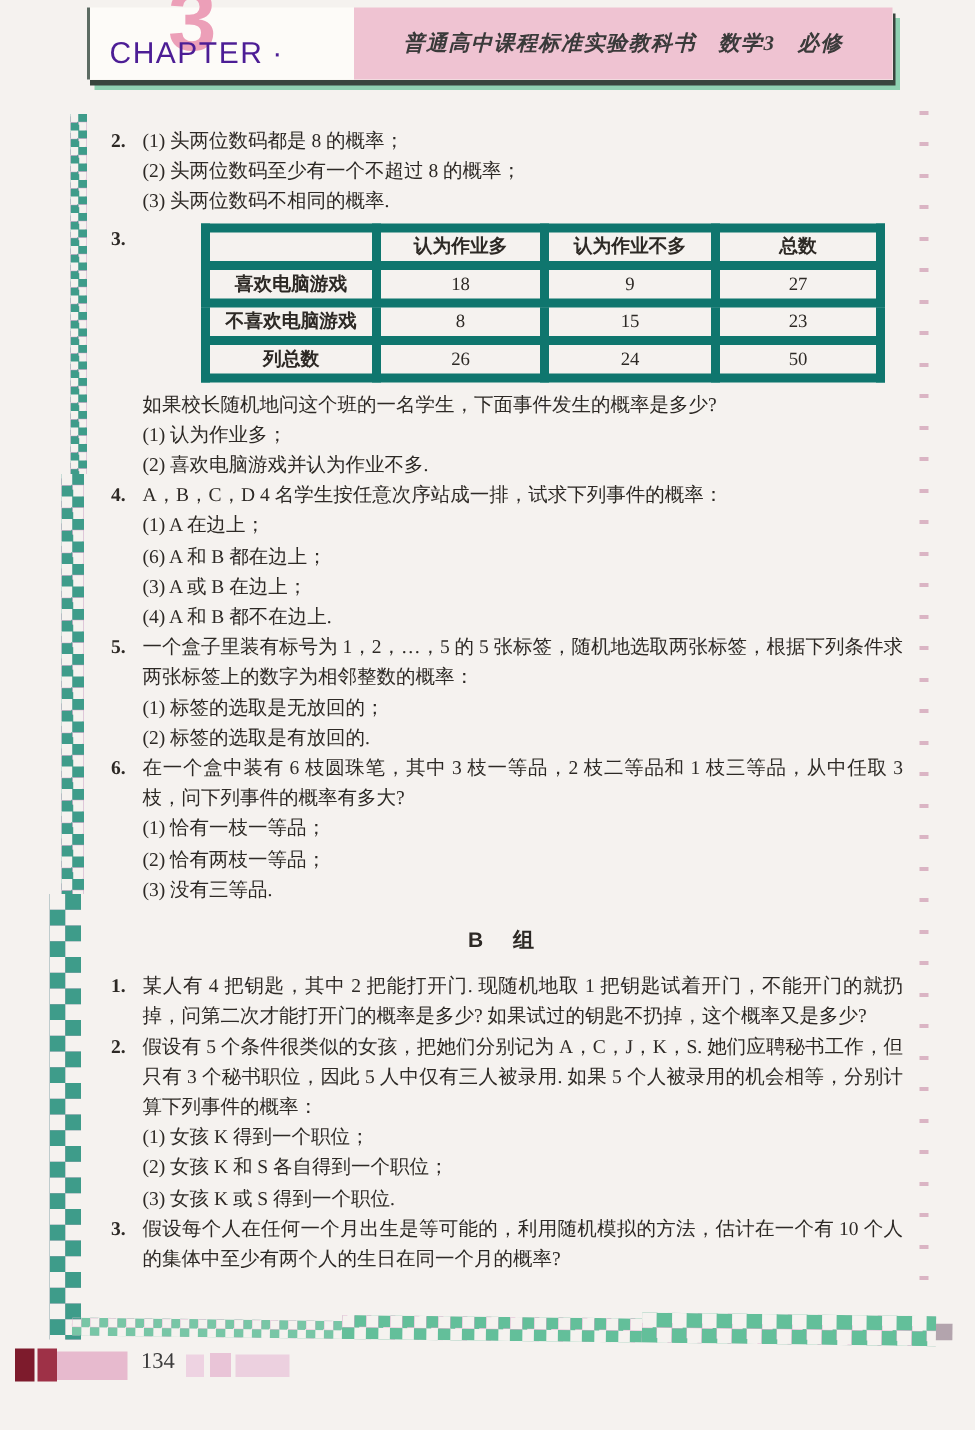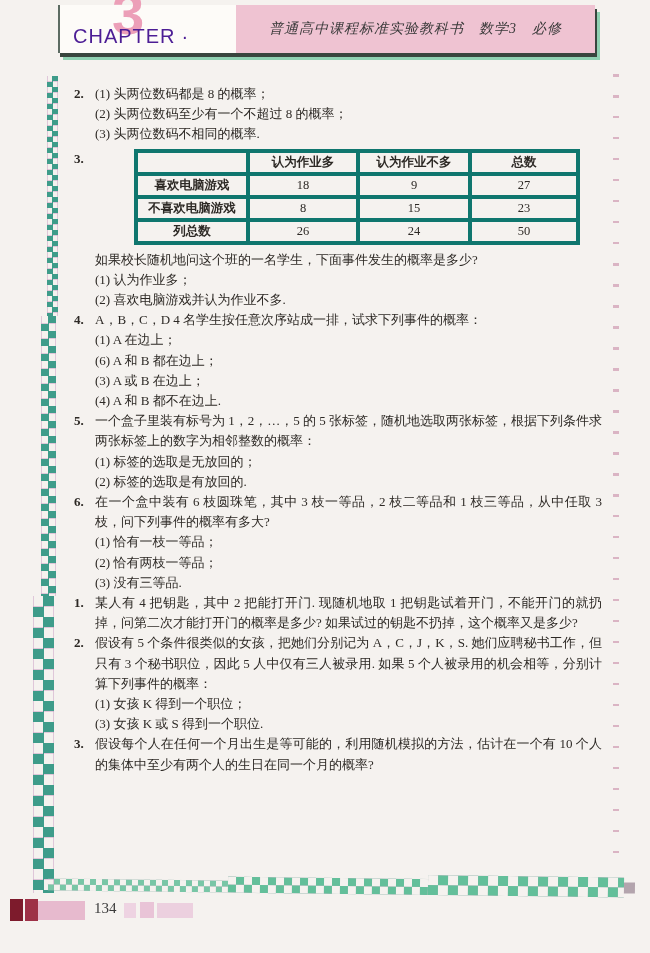--- a/index.html
+++ b/index.html
@@ -31,21 +31,21 @@
     position:absolute;bottom:5px;left:13px;z-index:2;
     font-family:"Liberation Sans","DejaVu Sans",sans-serif;
     font-size:20px;letter-spacing:1px;color:#4c1d95;
   }
   .chapter-sep{margin-left:6px;}
   .title-box{
     flex:1;background:#efc3d2;
     display:flex;align-items:center;justify-content:center;
   }
   .book-title{
-    font-style:italic;font-weight:normal;font-size:14px;color:#3a3a3a;
+    font-style:italic;font-weight:bold;font-size:14px;color:#3a3a3a;
     letter-spacing:1px;
   }
   
   .zip{position:absolute;
     background-image:
       conic-gradient(#3e9c8a 0 25%, transparent 0 50%, #3e9c8a 0 75%, transparent 0),
       conic-gradient(#c89cc2 0 25%, transparent 0 50%, #c89cc2 0 75%, transparent 0);
   }
   .zip-v1{left:47px;top:76px;width:11px;height:240px;background-size:11px 11px,11px 11px;background-position:0 0,5.5px 5.5px;}
   .zip-v2{left:41px;top:316px;width:15px;height:280px;background-size:15px 15px,15px 15px;background-position:0 0,7.5px 7.5px;}
@@ -75,21 +75,21 @@
   }
   .prob{position:relative;padding-left:21px;}
   .pnum{position:absolute;left:0;top:0;font-weight:bold;}
   .pstem,.ppost,.pitem{min-height:20.2px;}
   
   .qtable{
     border-collapse:collapse;margin:4px 0 5px 39px;
     font-size:12.5px;line-height:normal;text-align:center;
   }
   .qtable th,.qtable td{
-    border:4px solid #0f766e;height:19px;padding:0 6px;
+    border:6px solid #0f766e;height:19px;padding:0 6px;
     font-weight:normal;
   }
   .qtable th{
     font-family:"Liberation Sans","DejaVu Sans",sans-serif;
     font-weight:bold;font-size:12.5px;
   }
   .col0{width:96px;} .col1{width:94px;} .col2{width:96px;} .col3{width:92px;}
   
   .bhead{
     text-align:center;font-weight:bold;font-size:14px;
@@ -195,30 +195,32 @@
   </div>
 
   <div class="prob">
     <span class="pnum">6.</span>
     <div class="pstem">在一个盒中装有 6 枝圆珠笔，其中 3 枝一等品，2 枝二等品和 1 枝三等品，从中任取 3 枝，问下列事件的概率有多大?</div>
     <div class="pitem">(1) 恰有一枝一等品；</div>
     <div class="pitem">(2) 恰有两枝一等品；</div>
     <div class="pitem">(3) 没有三等品.</div>
   </div>
 
+  <div class="bhead">B 组</div>
 
   <div class="prob">
     <span class="pnum">1.</span>
     <div class="pstem">某人有 4 把钥匙，其中 2 把能打开门. 现随机地取 1 把钥匙试着开门，不能开门的就扔掉，问第二次才能打开门的概率是多少? 如果试过的钥匙不扔掉，这个概率又是多少?</div>
   </div>
 
   <div class="prob">
     <span class="pnum">2.</span>
     <div class="pstem">假设有 5 个条件很类似的女孩，把她们分别记为 A，C，J，K，S. 她们应聘秘书工作，但只有 3 个秘书职位，因此 5 人中仅有三人被录用. 如果 5 个人被录用的机会相等，分别计算下列事件的概率：</div>
     <div class="pitem">(1) 女孩 K 得到一个职位；</div>
+    <div class="pitem">(2) 女孩 K 和 S 各自得到一个职位；</div>
     <div class="pitem">(3) 女孩 K 或 S 得到一个职位.</div>
   </div>
 
   <div class="prob">
     <span class="pnum">3.</span>
     <div class="pstem">假设每个人在任何一个月出生是等可能的，利用随机模拟的方法，估计在一个有 10 个人的集体中至少有两个人的生日在同一个月的概率?</div>
   </div>
 
 </div>
 

